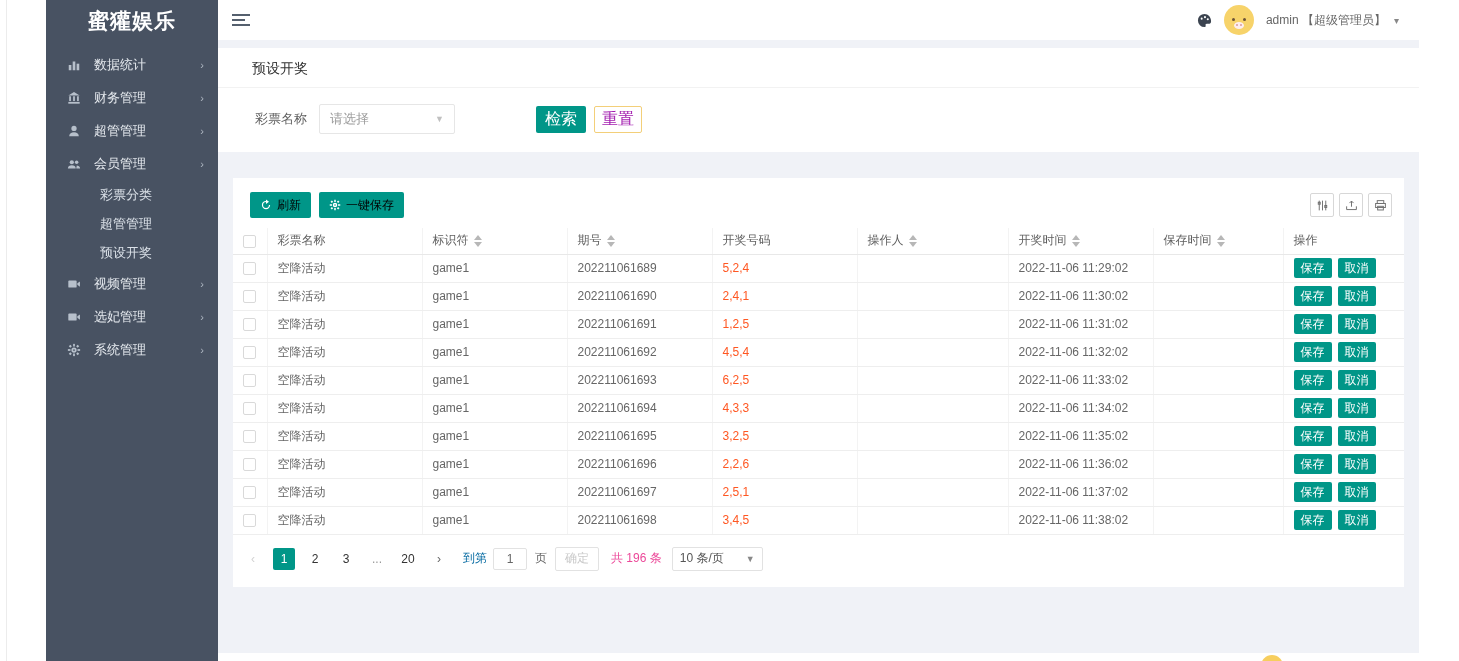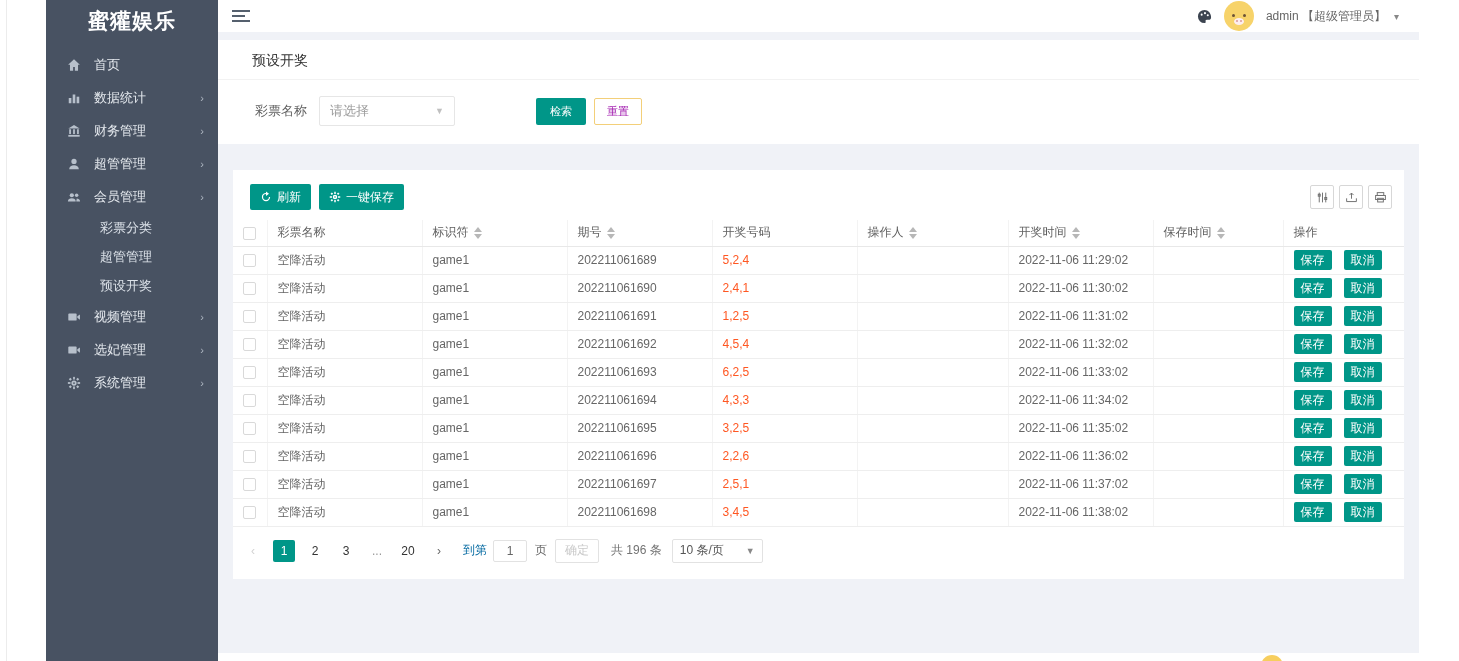--- a/index.html
+++ b/index.html
@@ -22,21 +22,21 @@
   .nav-item .ni-icon svg { fill:#b7c0cb; }
   .nav-item .ni-label { margin-left:13px; flex:1; }
   .nav-item .ni-arrow { font-size:11px; color:#aeb7c2; }
   .submenu { }
   .submenu-item { height:29px; line-height:29px; padding-left:54px; font-size:13px; color:#dbe1e8; cursor:pointer; }
   .copyright { margin:30px 0 0 20px; width:135px; font-size:12px; line-height:20px; color:#a7b0bb; }
 
   
   .main { position:absolute; left:218px; top:0; width:1201px; height:653px; background:#f0f2f7; }
 
-  .topbar { height:32px; background:#fff; display:flex; align-items:center; padding:0 20px 0 14px; }
+  .topbar { height:40px; background:#fff; display:flex; align-items:center; padding:0 20px 0 14px; }
   .hamburger { width:20px; cursor:pointer; }
   .hamburger i { display:block; height:2px; background:#55606e; margin:3px 0; }
   .hamburger i:nth-child(1){ width:18px; }
   .hamburger i:nth-child(2){ width:13px; }
   .hamburger i:nth-child(3){ width:18px; }
   .topbar-right { margin-left:auto; display:flex; align-items:center; gap:12px; }
   .theme-icon { width:15px; height:15px; cursor:pointer; }
   .avatar { width:30px; height:30px; border-radius:50%; background:#f7d36a; position:relative; cursor:pointer; }
   .avatar .eye { position:absolute; top:13px; width:3px; height:3px; border-radius:50%; background:#6b5236; }
   .avatar .eye.l { left:8px; } .avatar .eye.r { right:8px; }
@@ -48,89 +48,80 @@
 
   .title-panel { margin-top:8px; background:#fff; }
   .panel-title { height:40px; line-height:40px; padding-left:34px; font-size:14px; color:#333;
     border-bottom:1px solid #f2f2f2; }
   .filter-row { display:flex; align-items:center; padding:16px 0 18px 37px; }
   .filter-label { font-size:13px; color:#5f5f5f; margin-right:12px; }
   .select-box { width:136px; height:30px; border:1px solid #e6e6e6; border-radius:2px; background:#fff;
     display:flex; align-items:center; padding:0 10px; font-size:13px; color:#9b9b9b; cursor:pointer; }
   .select-box .caret { margin-left:auto; font-size:9px; color:#c0c0c0; }
   .btn { display:inline-flex; align-items:center; justify-content:center; border:none; border-radius:2px;
-    font-size:11px; cursor:pointer; font-family:inherit; }
+    font-size:16px; cursor:pointer; font-family:inherit; }
   .btn-search { width:50px; height:27px; background:#009688; color:#fff; margin-left:81px; }
   .btn-reset  { width:48px; height:27px; background:#fff; color:#a21caf; border:1px solid #f3cf79; margin-left:8px; }
 
   .card { margin:26px 15px 0 15px; background:#fff; padding-bottom:12px; }
   .card-toolbar { display:flex; align-items:center; padding:14px 12px 10px 9px; }
-  .btn-tool { height:26px; background:#009688; color:#ffffff; font-size:12px; padding:0 10px; margin-left:8px; gap:5px; }
+  .btn-tool { height:26px; background:#009688; color:#000000; font-size:12px; padding:0 10px; margin-left:8px; gap:5px; }
   .btn-tool svg { fill:#fff; }
   .toolbar-right { margin-left:auto; display:flex; gap:5px; }
   .icon-btn { width:24px; height:24px; border:1px solid #d7d7d7; border-radius:2px; background:#fff;
     display:inline-flex; align-items:center; justify-content:center; cursor:pointer; }
   .icon-btn svg { stroke:#707070; fill:none; stroke-width:1.2; }
 
   table { width:1171px; border-collapse:collapse; table-layout:fixed; }
   th, td { border-bottom:1px solid #eeeeee; border-right:1px solid #f3f3f3; font-weight:normal;
     text-align:left; padding:0 10px; font-size:12px; color:#666; height:28px; white-space:nowrap; overflow:hidden; }
   th { height:26px; color:#5f5f5f; border-bottom:1px solid #e8e8e8; }
   th:last-child, td:last-child { border-right:none; }
   .col-check { text-align:center; padding:0; }
   .checkbox { display:inline-block; width:13px; height:13px; border:1px solid #d9d9d9; border-radius:2px;
     background:#fff; vertical-align:middle; cursor:pointer; }
   .sort { display:inline-flex; flex-direction:column; margin-left:5px; vertical-align:middle; }
   .sort i { width:0; height:0; border-left:4px solid transparent; border-right:4px solid transparent; cursor:pointer; }
   .sort .up { border-bottom:5px solid #b7b7b7; margin-bottom:2px; }
   .sort .down { border-top:5px solid #b7b7b7; }
   .num-red { color:#FF5722; }
   .btn-row { height:20px; font-size:12px; padding:0 7px; background:#009688; color:#fff; }
-  .btn-row + .btn-row { margin-left:12px;font-family:Liberation Serif, serif; }
+  .btn-row + .btn-row { margin-left:6px;font-family:Liberation Serif, serif; }
 
   .pagination { display:flex; align-items:center; padding:12px 0 4px 9px; font-size:12px; color:#666; }
   .pg { min-width:22px; height:22px; line-height:22px; text-align:center; margin-right:9px; color:#333; cursor:pointer;
     border-radius:2px; padding:0 3px; }
   .pg.prev { color:#d2d2d2; }
   .pg.next { color:#666; }
   .pg.active { background:#009688; color:#fff; cursor:default; }
   .pg.dots { color:#999; cursor:default; }
   .goto-label { margin:0 6px 0 4px; color:#0369a1; }
   .goto-input { width:34px; height:22px; border:1px solid #e2e2e2; border-radius:2px; text-align:center;
     font-size:12px; color:#666; font-family:inherit; }
   .page-unit { margin:0 8px 0 8px; }
   .btn-confirm { height:24px; padding:0 9px; background:#fff; border:1px solid #e2e2e2; color:#c9c9c9; font-size:12px; }
-  .total-text { margin:0 10px 0 12px; color:#737373; }
+  .total-text { margin:0 10px 0 12px; color:#ec4899; }
   .size-select { height:24px; border:1px solid #e2e2e2; border-radius:2px; display:inline-flex; align-items:center;
     padding:0 7px; gap:22px; color:#555; cursor:pointer; background:#fff; }
   .size-select .caret { font-size:9px; color:#888; }
 
   .float-dot { position:absolute; left:1261px; top:655px; width:22px; height:22px; border-radius:50%;
     background:#f7ce5e; }
 </style>
 </head>
 <body>
 
 <div class="left-gutter">
   <div class="edge-line"></div>
 </div>
 
 <aside class="sidebar">
   <div class="logo">蜜獾娱乐</div>
   <nav class="nav">
 
-    <div class="nav-item">
-      <span class="ni-icon">
-        <svg width="14" height="14" viewBox="0 0 16 16">
-            <path d="M8 1.5 1.3 7.6h2.1v7h3.6v-4.4h2v4.4h3.6v-7h2.1z"></path>
-          </svg>
-      </span>
-      <span class="ni-label">首页</span>
-      <span class="ni-arrow"></span>
-    </div>
 
     <div class="nav-item">
       <span class="ni-icon">
         <svg width="14" height="14" viewBox="0 0 16 16">
             <rect x="2" y="8" width="3" height="6"></rect>
             <rect x="6.5" y="4" width="3" height="10"></rect>
             <rect x="11" y="6.5" width="3" height="7.5"></rect>
           </svg>
       </span>
       <span class="ni-label">数据统计</span>

